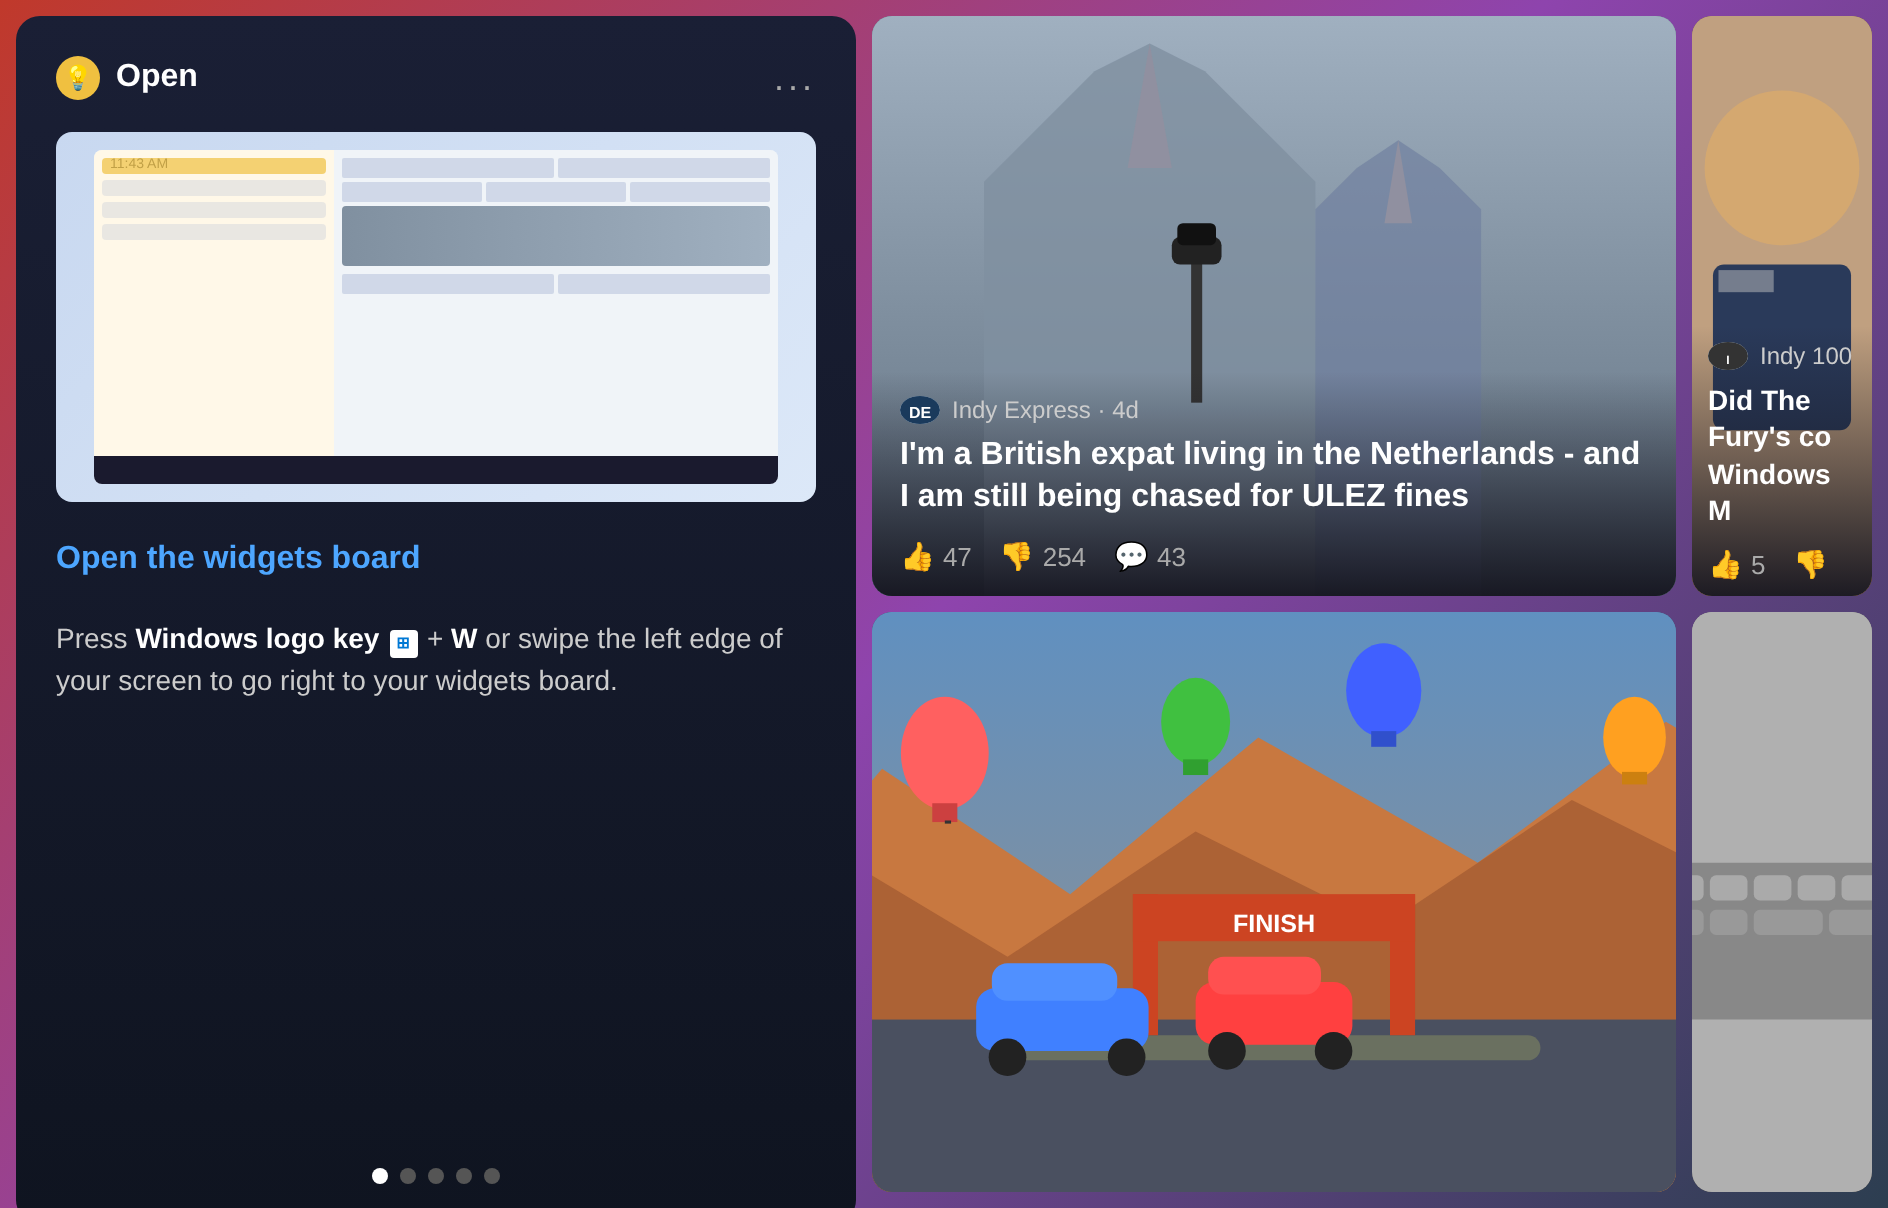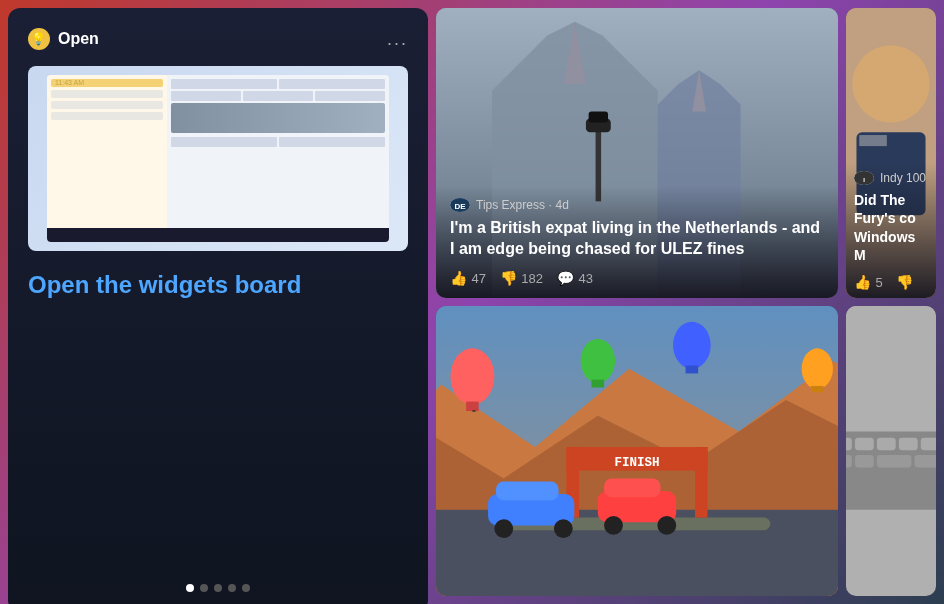--- a/index.html
+++ b/index.html
@@ -146,21 +146,21 @@
     .time-label {
       position: absolute;
       top: 4px;
       left: 8px;
       color: #555;
       font-size: 7px;
     }
 
     .tips-link {
       color: #4da6ff;
-      font-size: 24px;
+      font-size: 16px;
       font-weight: 600;
       margin-bottom: 20px;
       cursor: pointer;
       text-decoration: none;
     }
 
     .tips-description {
       color: #cccccc;
       font-size: 14px;
       line-height: 1.5;
@@ -321,21 +321,20 @@
     
     .card-forza {
       background: #1a1a1a;
     }
 
     .forza-bg {
       position: absolute;
       top: 0; left: 0; right: 0; bottom: 0;
       background: linear-gradient(180deg, #6090c0 0%, #4070a0 30%, #805040 70%, #604030 100%);
       overflow: hidden;
-      font-family: Liberation Mono, monospace;
     }
 
     
     .card-partial {
       background: #1a1a1a;
       overflow: hidden;
     }
 
     .partial-bg {
       position: absolute;
@@ -381,20 +380,25 @@
             <div class="screenshot-cell"></div>
           </div>
         </div>
       </div>
       <div class="screenshot-taskbar"></div>
     </div>
   </div>
 
   <a class="tips-link">Open the widgets board</a>
 
+  <p class="tips-description">
+    <span>Press </span>
+    <b>Windows logo key <span class="windows-key-icon">⊞</span></b>
+    <span> + <b>W</b> or swipe the left edge of your screen to go right to your widgets board.</span>
+  </p>
 
   <div class="tips-dots">
     <div class="dot active"></div>
     <div class="dot"></div>
     <div class="dot"></div>
     <div class="dot"></div>
     <div class="dot"></div>
   </div>
 </div>
 
@@ -428,34 +432,34 @@
       </div>
       <div class="card-content">
         <div class="card-source">
           <div class="source-avatar">
             <svg width="20" height="20" viewBox="0 0 20 20">
               <rect width="20" height="20" rx="10" fill="#1a3a5c"></rect>
               <text x="10" y="14" text-anchor="middle" fill="white" font-size="8" font-weight="bold">DE</text>
             </svg>
           </div>
           <span class="source-name">
-            <span>Tips Express</span>
+            <span>Indy Express</span>
             <span> · </span>
             <span>4d</span>
           </span>
         </div>
-        <div class="card-title">I'm a British expat living in the Netherlands - and I am edge being chased for ULEZ fines</div>
+        <div class="card-title">I'm a British expat living in the Netherlands - and I am still being chased for ULEZ fines</div>
         <div class="card-actions">
           <button class="action-btn">
             <span class="action-icon">👍</span>
             <span>47</span>
           </button>
           <button class="action-btn">
             <span class="action-icon">👎</span>
-            <span>182</span>
+            <span>254</span>
           </button>
           <button class="action-btn">
             <span class="action-icon">💬</span>
             <span>43</span>
           </button>
         </div>
       </div>
     </div>
 
     <div class="news-card card-fury" style="max-width: 90px; overflow: hidden;">

